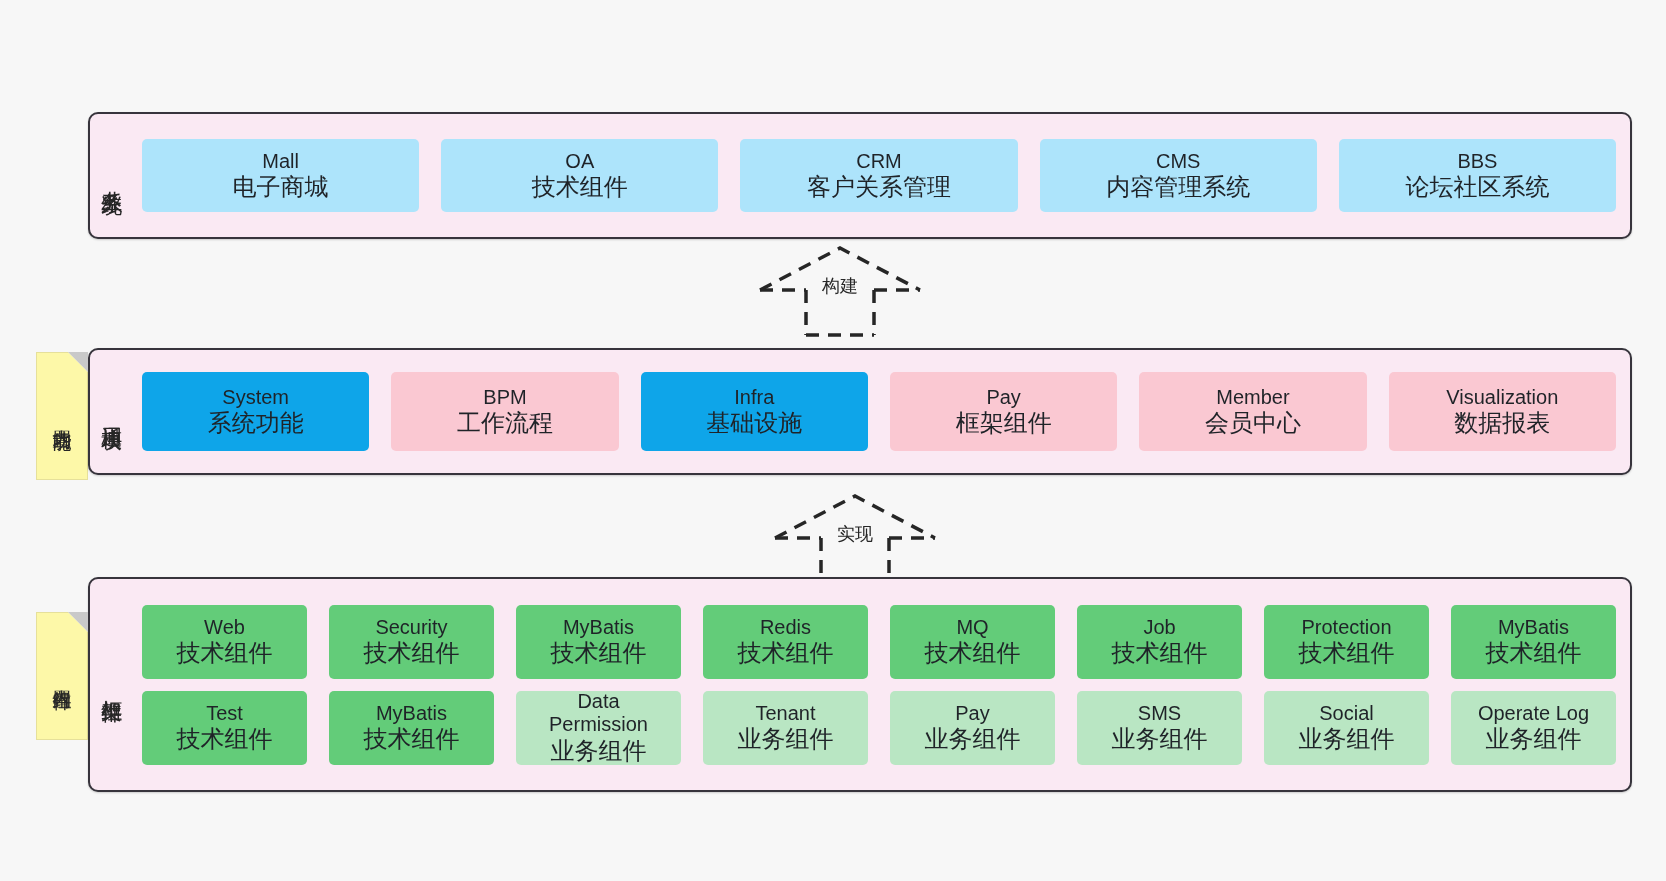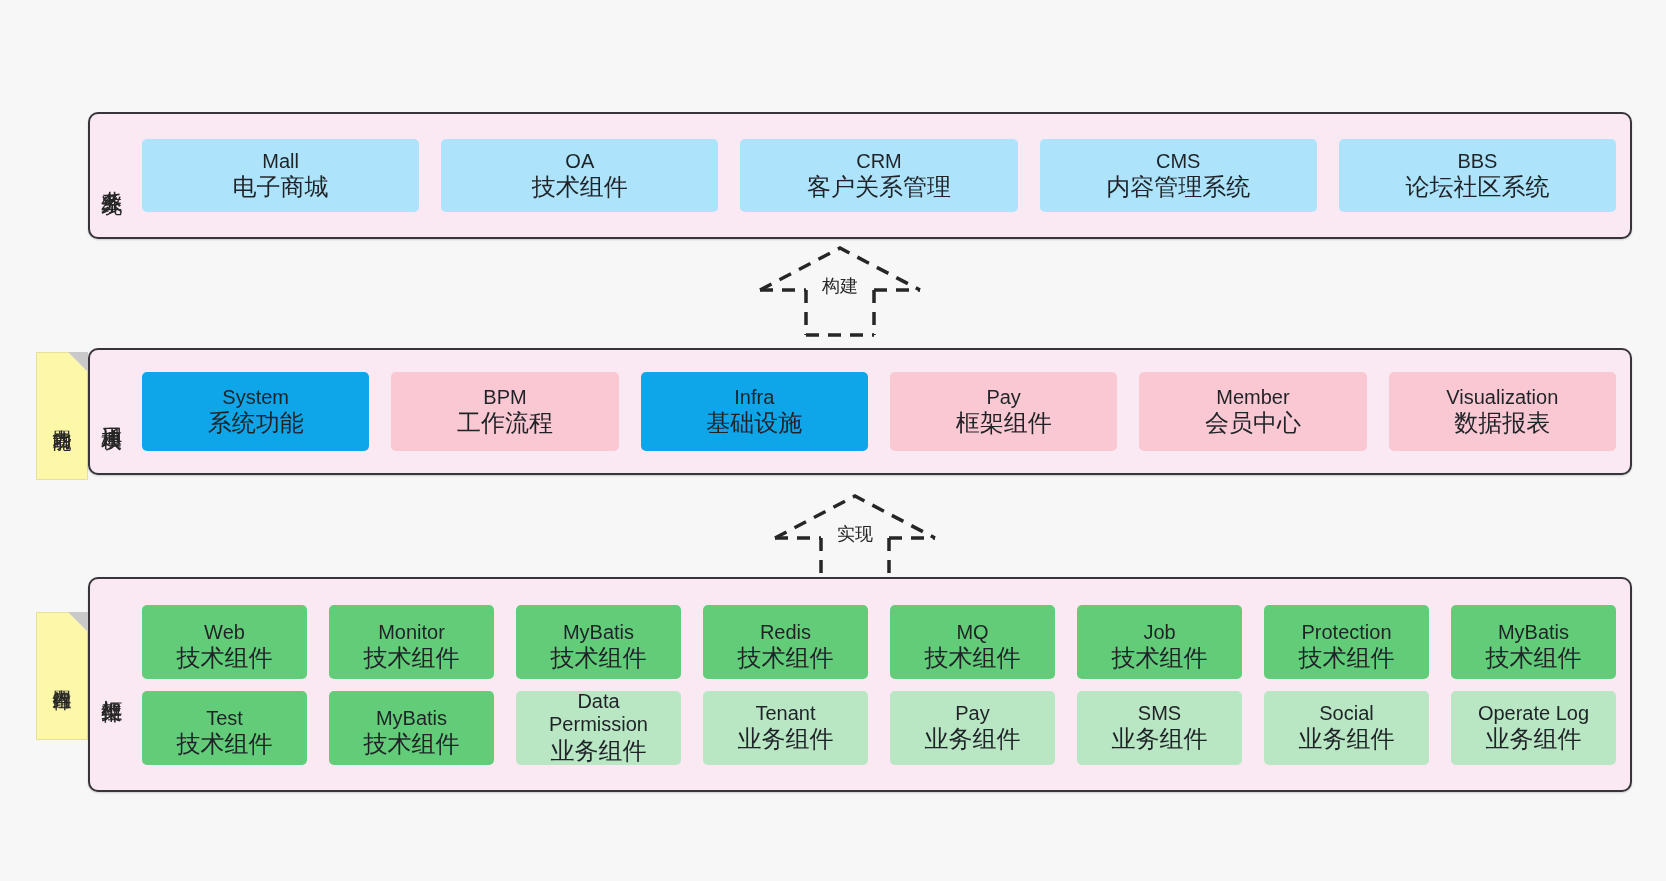--- a/index.html
+++ b/index.html
@@ -75,21 +75,21 @@
     padding: 6px 10px;
     box-sizing: border-box;
   }
   .box .t1 { font-size: 20px; }
   .box .t2 { font-size: 24px; }
 
   
   .c-blue        { background: #ade4fb; }
   .c-red         { background: #0ea5e9; }
   .c-pink        { background: #fac8d2; }
-  .c-green       { background: #63cc79; justify-content: flex-end; }
+  .c-green       { background: #63cc79; }
   .c-green-light { background: #b9e6c3; }
 
   
   #layer-business { left: 88px;  top: 112px; width: 1544px; height: 127px; }
   #layer-general  { left: 88px;  top: 348px; width: 1544px; height: 127px; }
   #layer-frame    { left: 88px;  top: 577px; width: 1544px; height: 215px; }
 
   #layer-business .box { height: 73px; }
   #layer-general  .box { height: 79px; }
   #layer-frame    .box { height: 74px; }
@@ -248,21 +248,21 @@
   <div class="layer" id="layer-frame">
     <div class="layer-label">框架组件</div>
     <div class="boxes">
 
       <div class="box-row">
         <div class="box c-green">
           <span class="t1">Web</span>
           <span class="t2">技术组件</span>
         </div>
         <div class="box c-green">
-          <span class="t1">Monitor</span>
+          <span class="t1">Security</span>
           <span class="t2">技术组件</span>
         </div>
         <div class="box c-green">
           <span class="t1">MyBatis</span>
           <span class="t2">技术组件</span>
         </div>
         <div class="box c-green">
           <span class="t1">Redis</span>
           <span class="t2">技术组件</span>
         </div>

